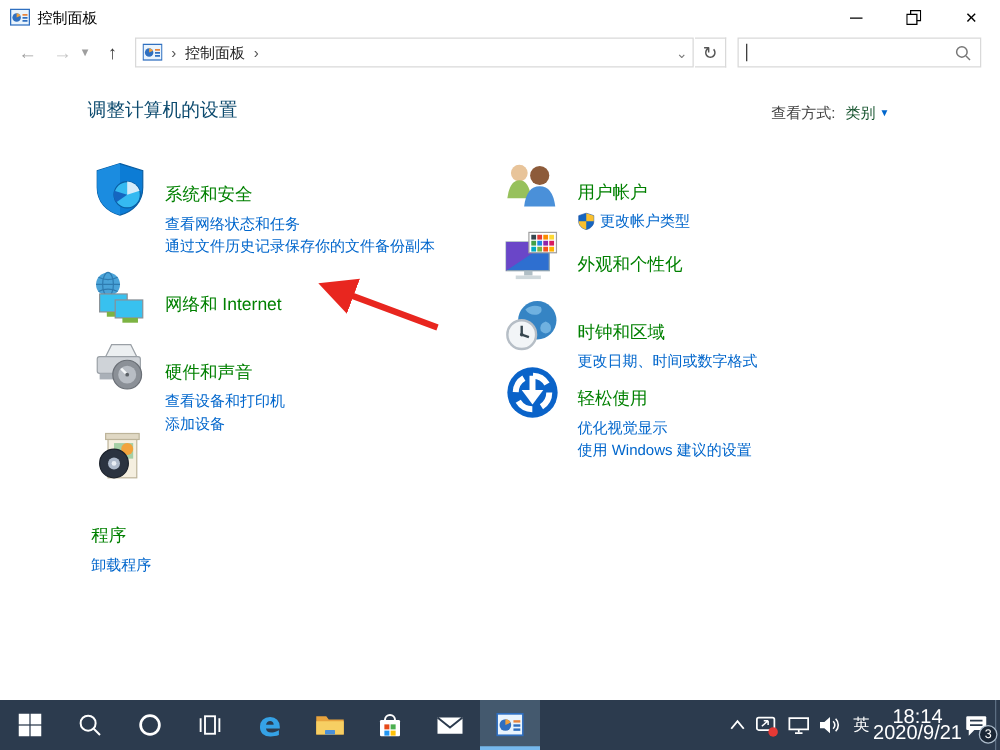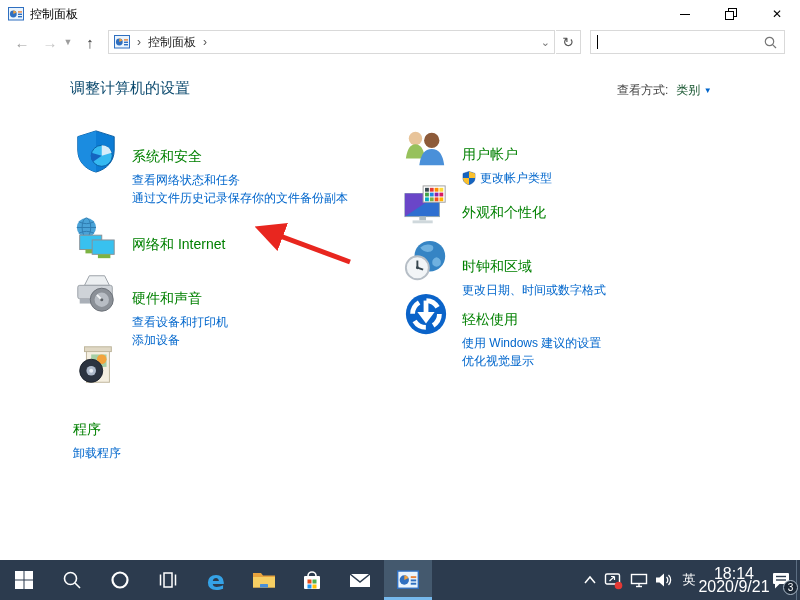--- a/index.html
+++ b/index.html
@@ -254,22 +254,22 @@
 
 <div class="cat" style="left:403px; top:291px;">
   <svg class="icon48" viewBox="0 0 48 48">
     <circle cx="24" cy="24" r="21" fill="#0a63c9"></circle>
     <circle cx="24" cy="24" r="14" fill="none" stroke="#fff" stroke-width="5" stroke-dasharray="14 8"></circle>
     <line x1="24" y1="10" x2="24" y2="26" stroke="#fff" stroke-width="5"></line>
     <path d="M15 22 L24 34 L33 22 Z" fill="#fff"></path>
   </svg>
   <div class="cat-text">
     <a class="cat-title">轻松使用</a>
+    <a class="cat-link">优化视觉显示</a>
     <a class="cat-link">使用 Windows 建议的设置</a>
-    <a class="cat-link">优化视觉显示</a>
   </div>
 </div>
 
 <div class="taskbar">
   <div class="tb-btn">
     <svg width="20" height="20" viewBox="0 0 20 20">
       <rect x="1" y="1" width="8.5" height="8.5" fill="#fff"></rect>
         <rect x="10.5" y="1" width="8.5" height="8.5" fill="#fff"></rect>
       <rect x="1" y="10.5" width="8.5" height="8.5" fill="#fff"></rect>
         <rect x="10.5" y="10.5" width="8.5" height="8.5" fill="#fff"></rect>

